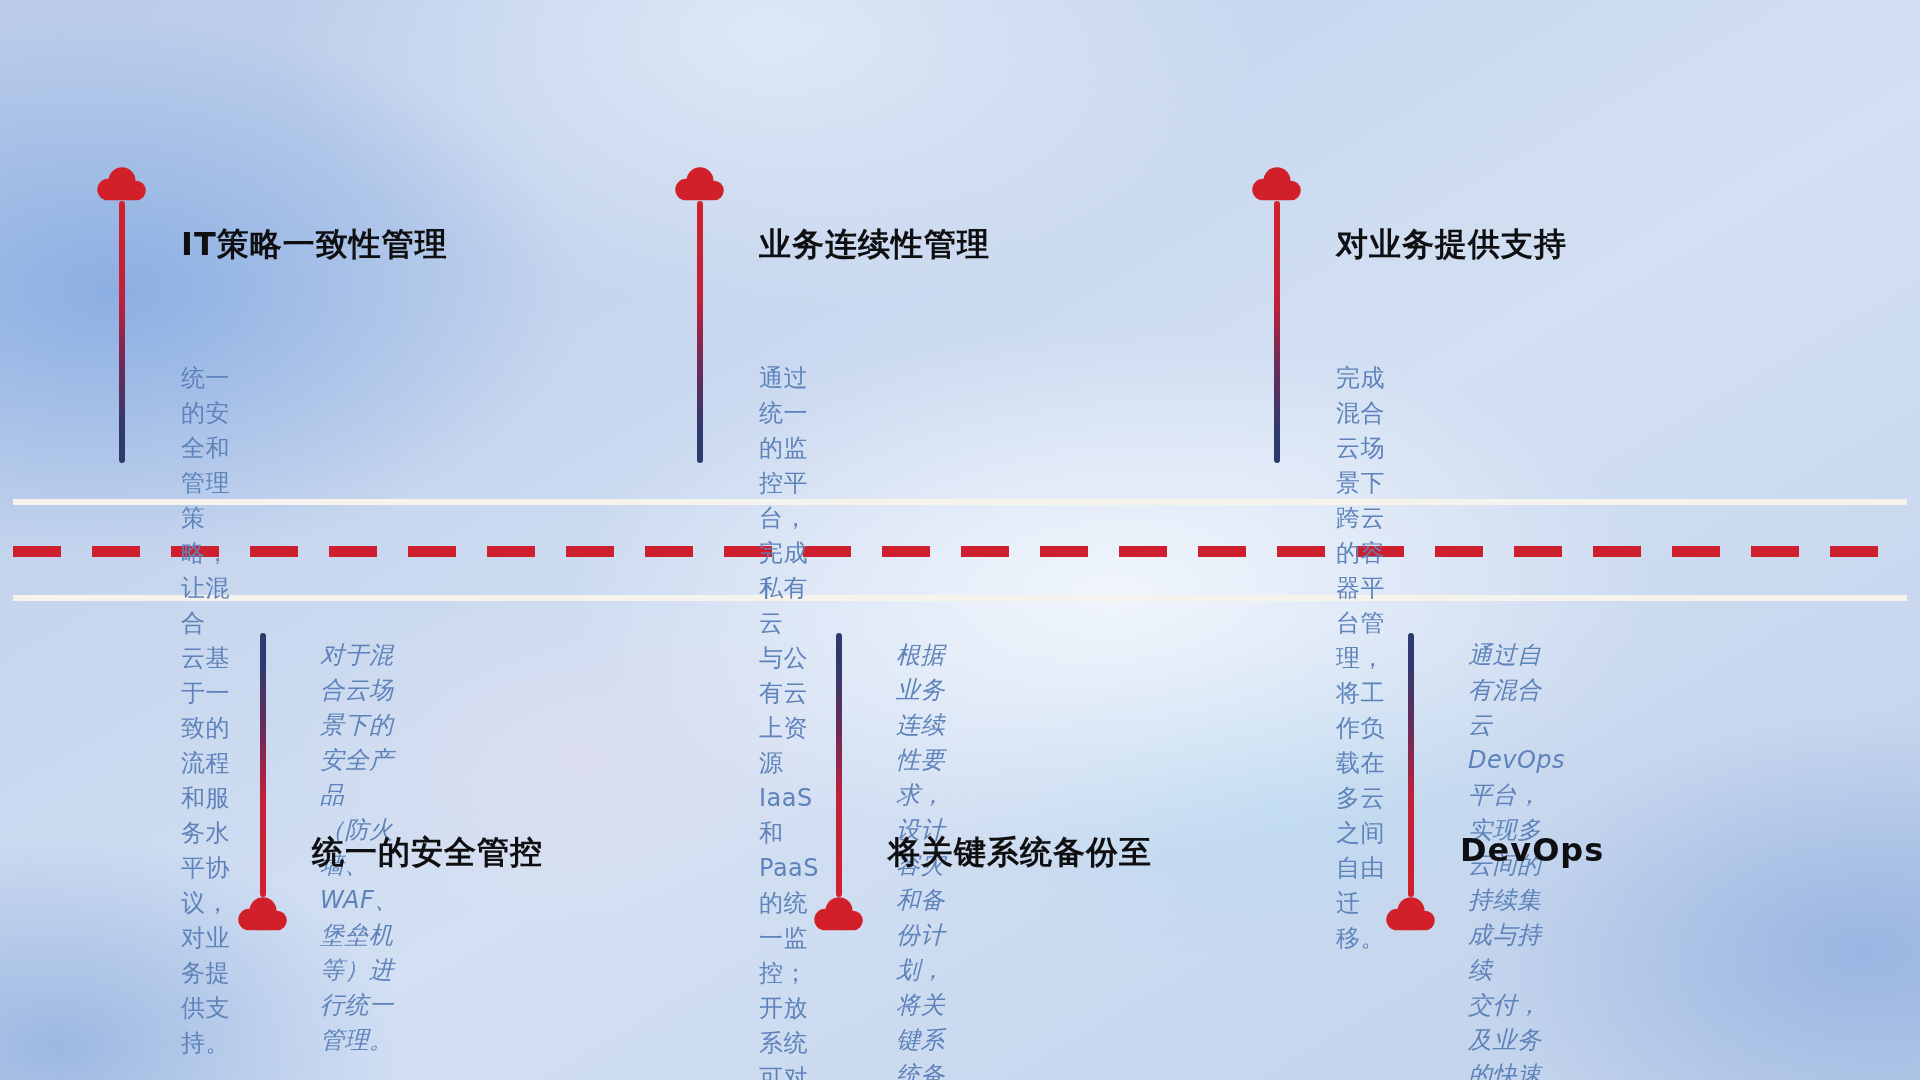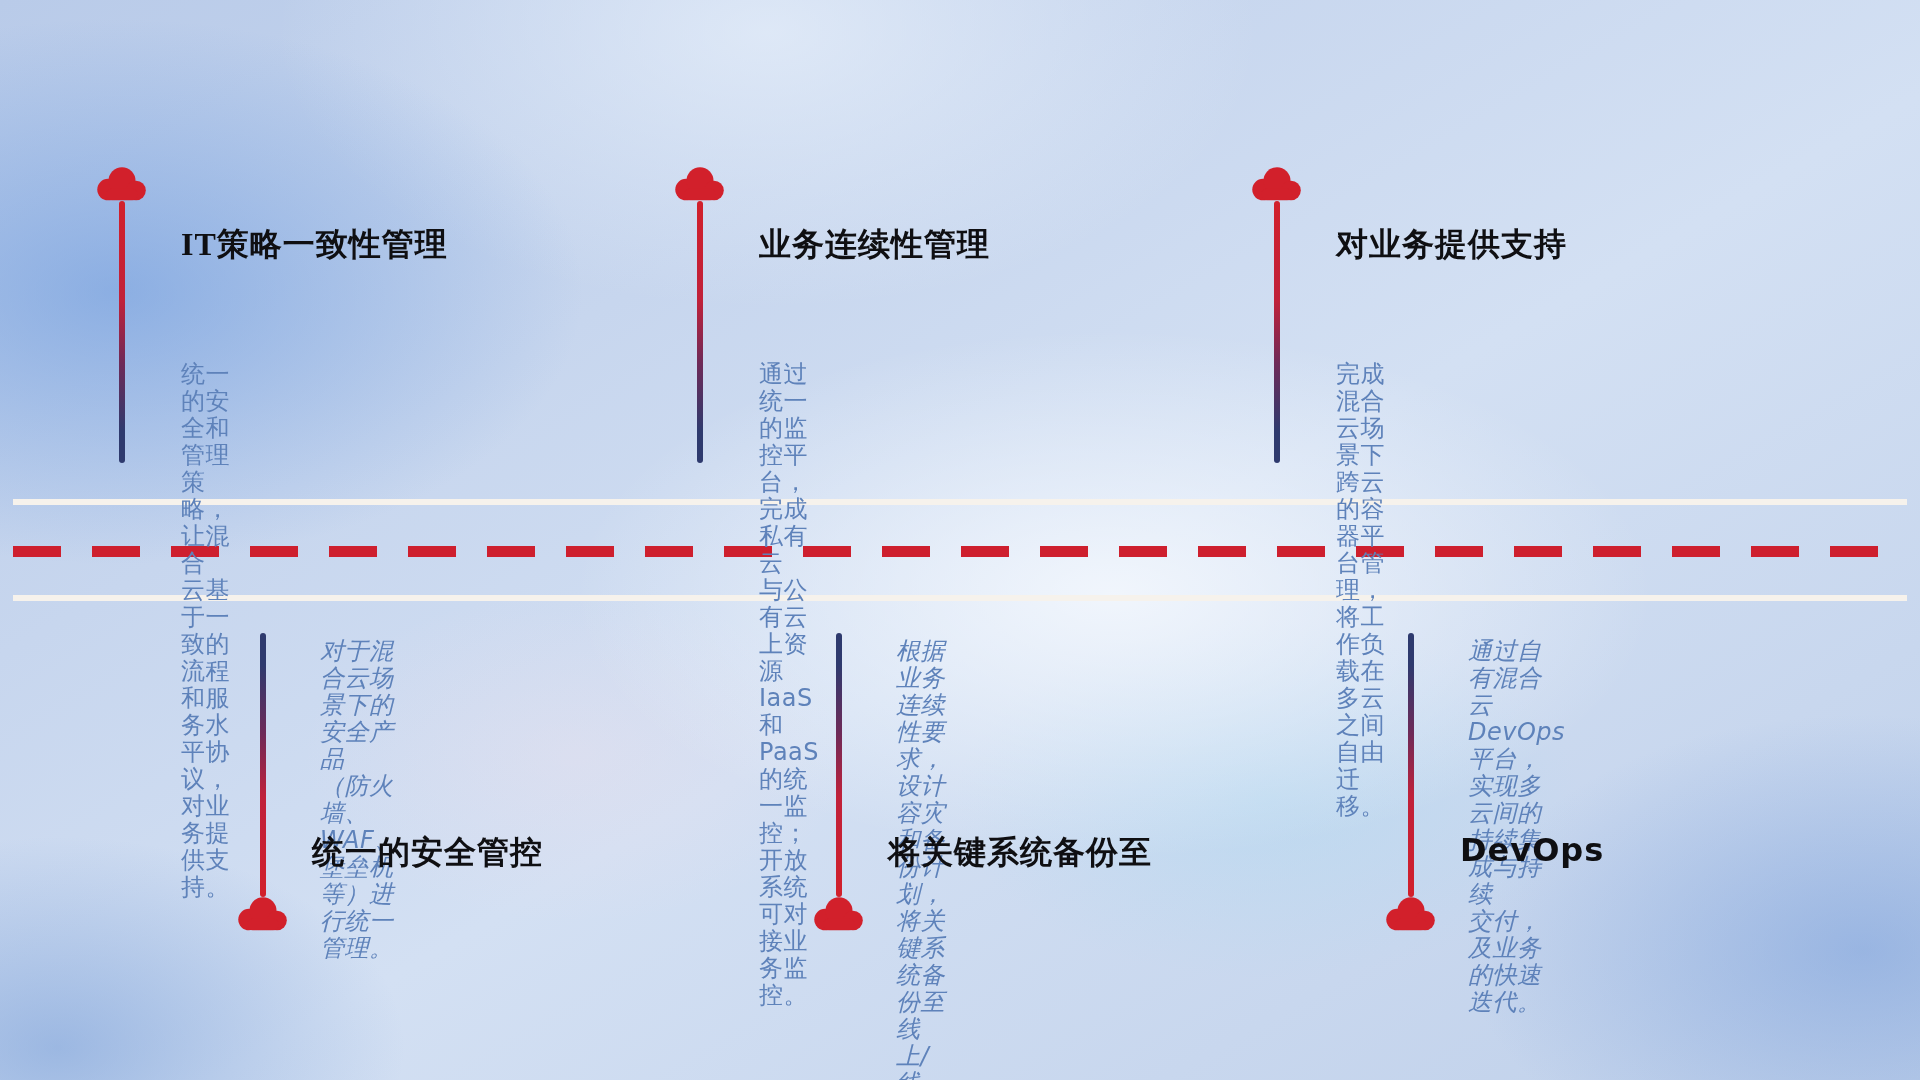--- a/index.html
+++ b/index.html
@@ -63,26 +63,26 @@
   }
 
   .item-top .cloud    { left:-25px; top:-2px; }
   .item-bottom .cloud { left:-25px; top:262px; }
 
   .title {
     position:absolute; white-space:nowrap;
     font-size:32px; font-weight:700; letter-spacing:1px;
     color:var(--title-color,#0f0f12);
   }
-  .item-top .title    { left:62px; top:56px;font-family:Liberation Serif, serif; }
+  .item-top .title    { left:62px; top:56px; }
   .item-bottom .title { left:52px; top:198px; }
 
   .desc {
     position:absolute; white-space:pre-line;
-    font-size:24px; line-height:27px; letter-spacing:0.5px;
+    font-size:24px; line-height:35px; letter-spacing:0.5px;
     color:var(--description-color,#5e82ba);
   }
   .item-top .desc    { left:62px; top:194px; }
   .item-bottom .desc { left:60px; top:5px;font-style:italic; }
 </style>
 </head>
 <body>
 
 <div class="bg"></div>
 

